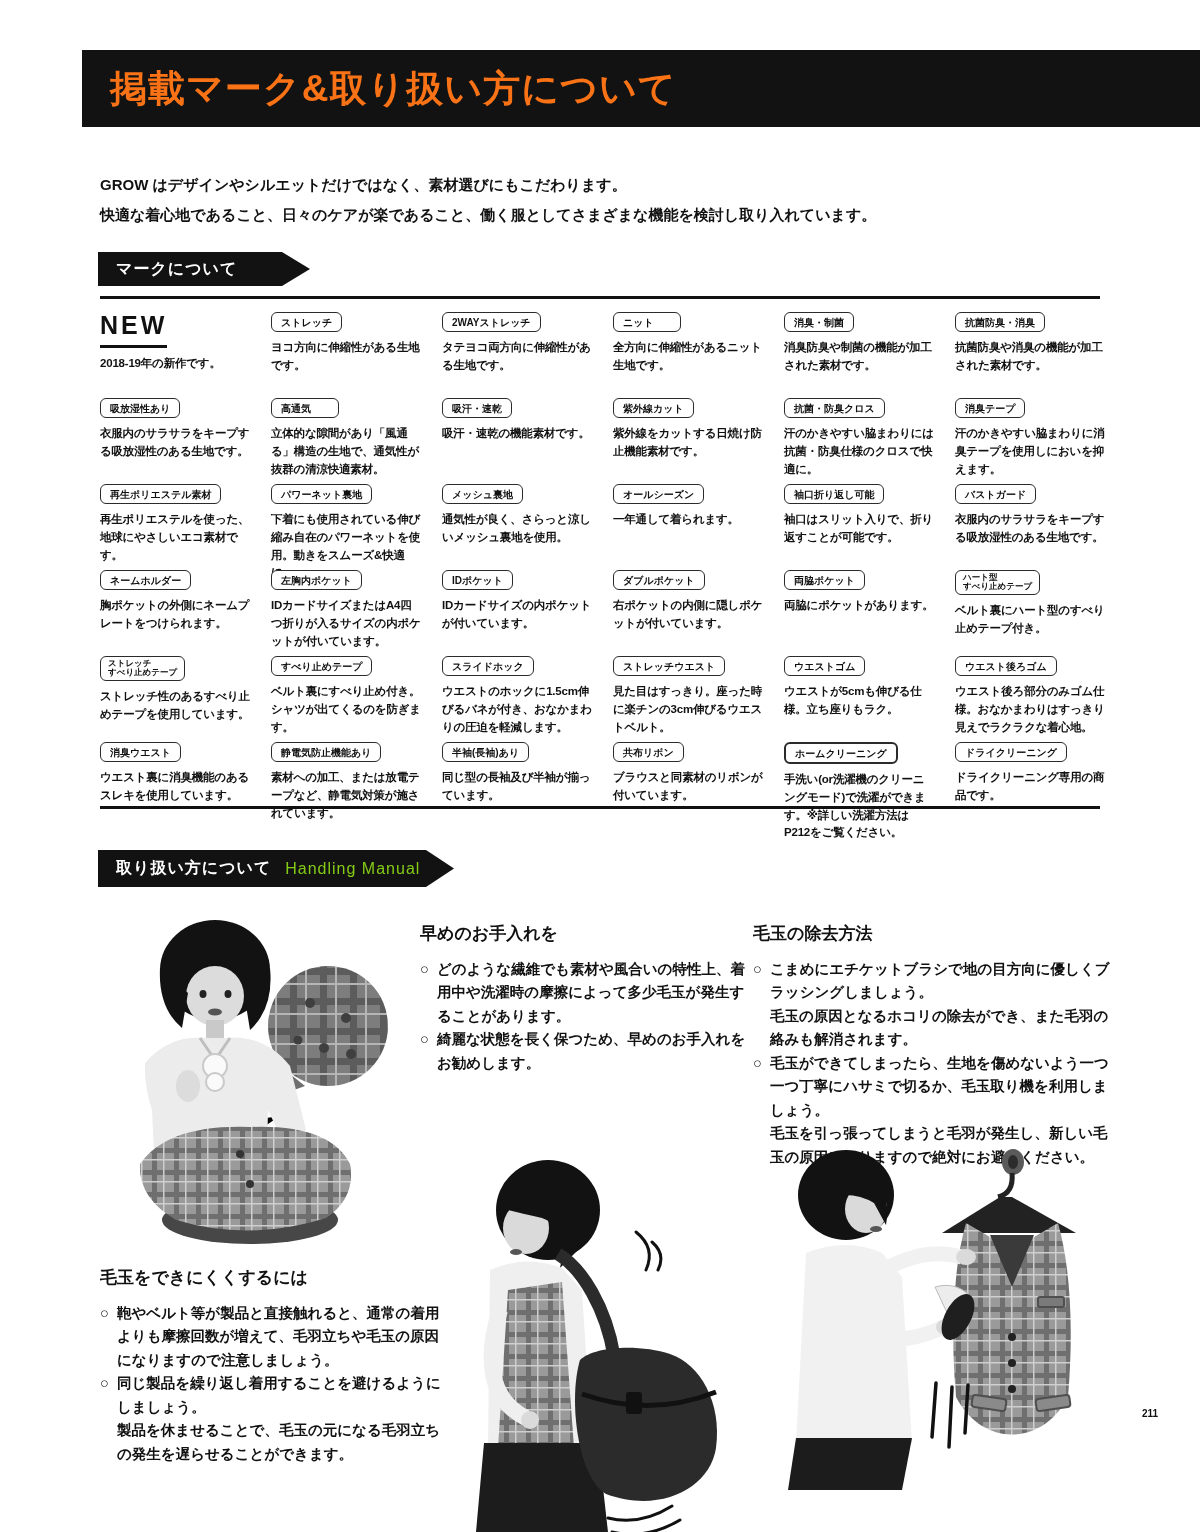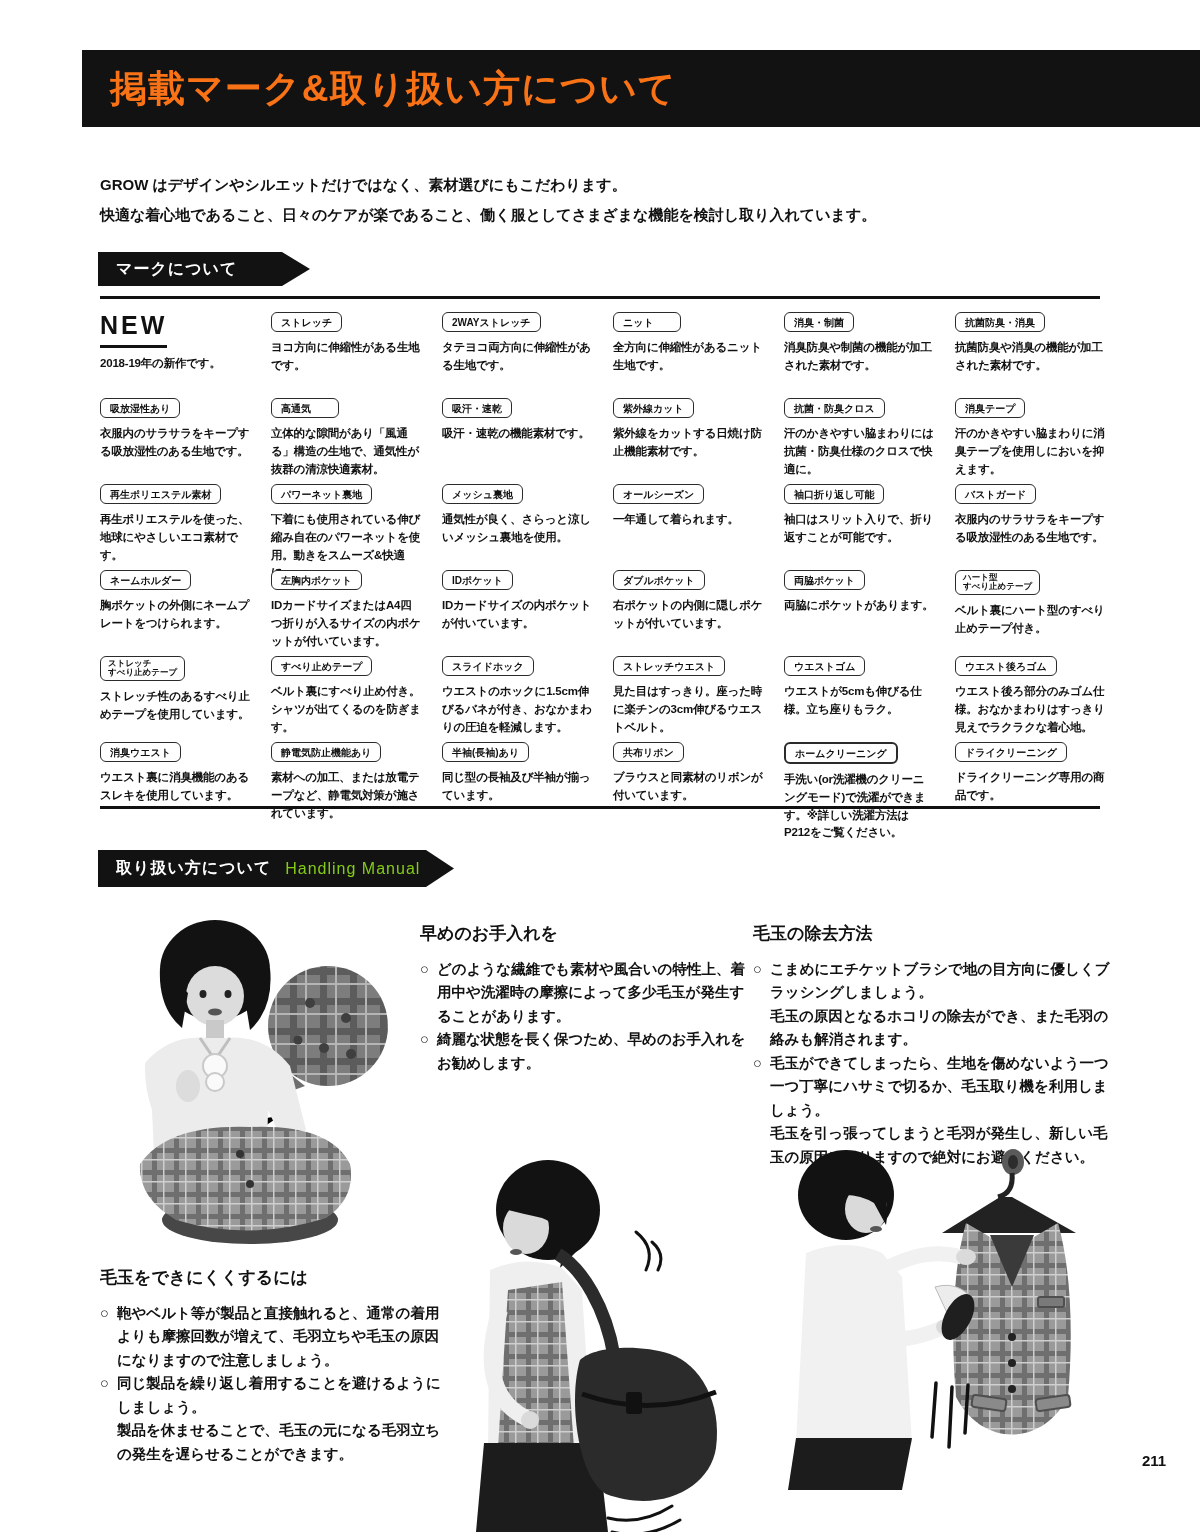--- a/index.html
+++ b/index.html
@@ -42,21 +42,21 @@
   .hm-block{position:absolute;}
   .hm-block h3{margin:0 0 13px;font-size:17px;font-weight:bold;}
   .hm-item{display:flex;font-size:14.5px;line-height:1.62;font-weight:600;}
   .hm-item .m{width:17px;flex:none;}
   .hm-item .t{flex:1;}
   .blk1{left:420px;top:922px;width:332px;}
   .blk2{left:753px;top:922px;width:362px;}
   .blk3{left:100px;top:1266px;width:352px;}
 
   .illus{position:absolute;}
-  .pagenum{position:absolute;left:1142px;top:1452px;font-size:15px;font-weight:600;}
+  .pagenum{position:absolute;left:1142px;top:1408px;font-size:10px;font-weight:600;}
 </style>
 </head>
 <body>
 
 <div id="page">
 
   <div class="hdr">
     <h1>掲載マーク&amp;取り扱い方について</h1>
   </div>
 

